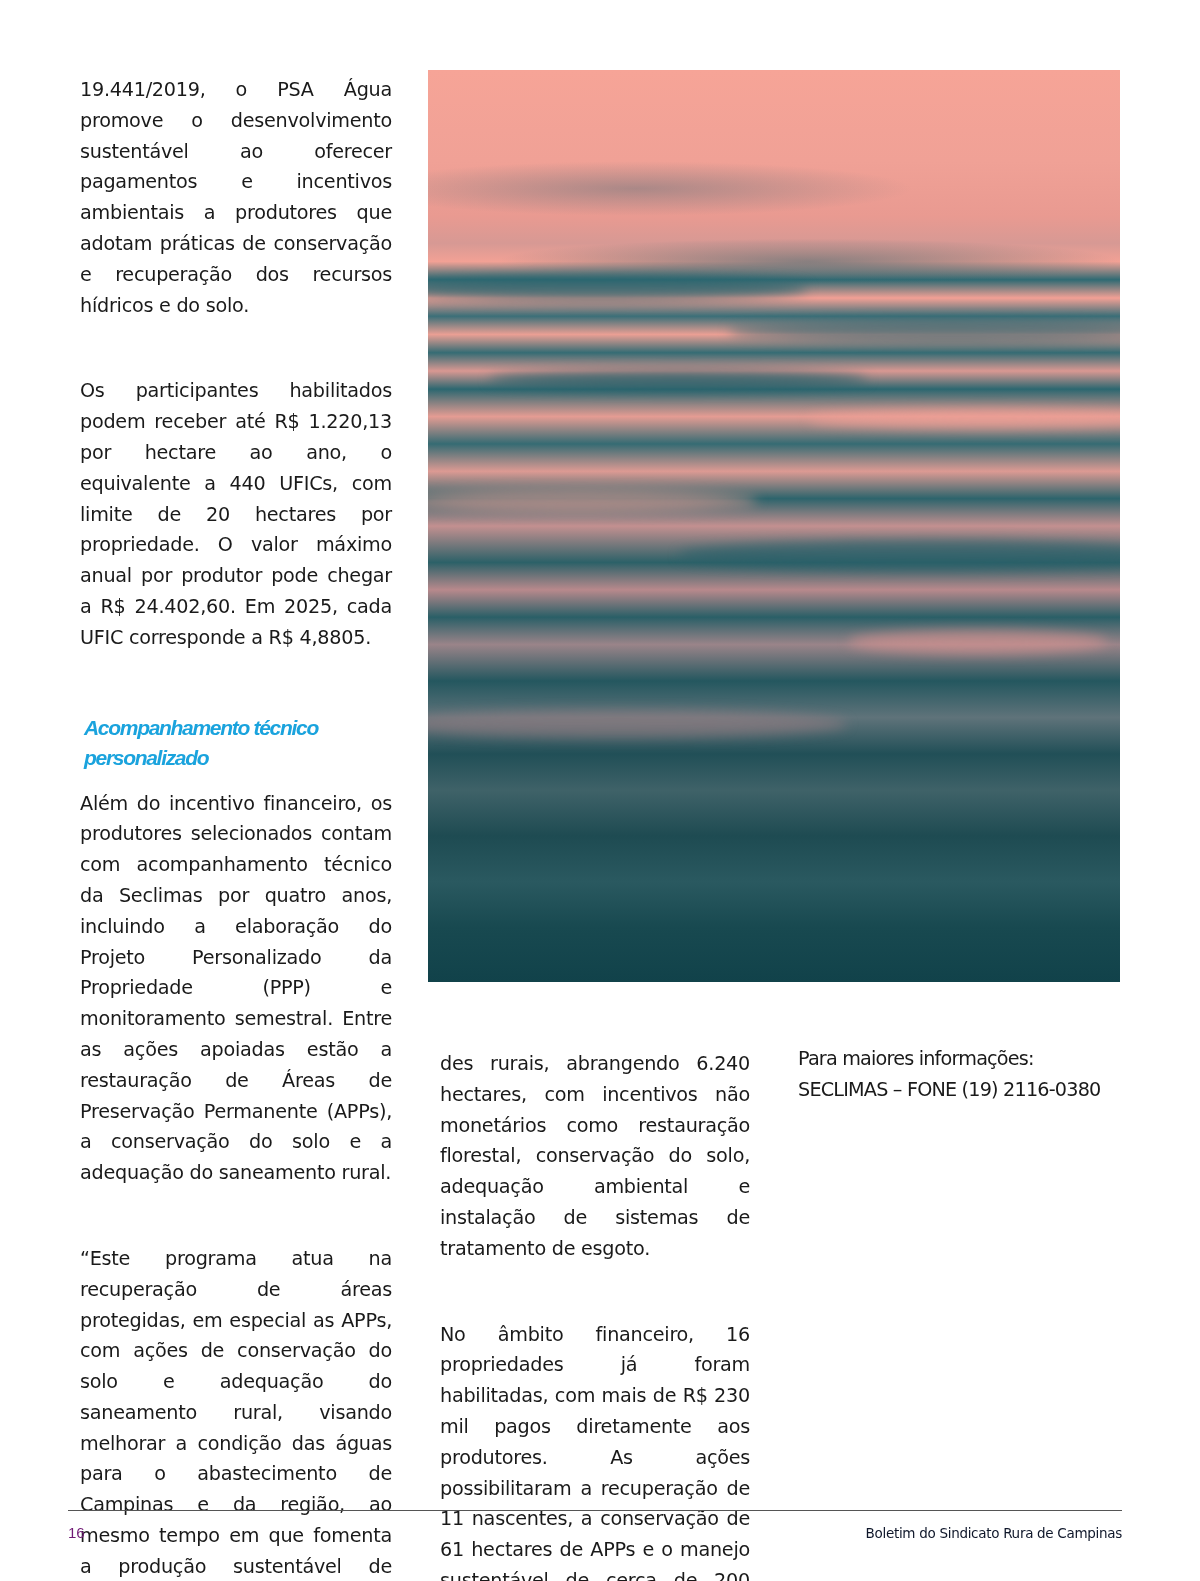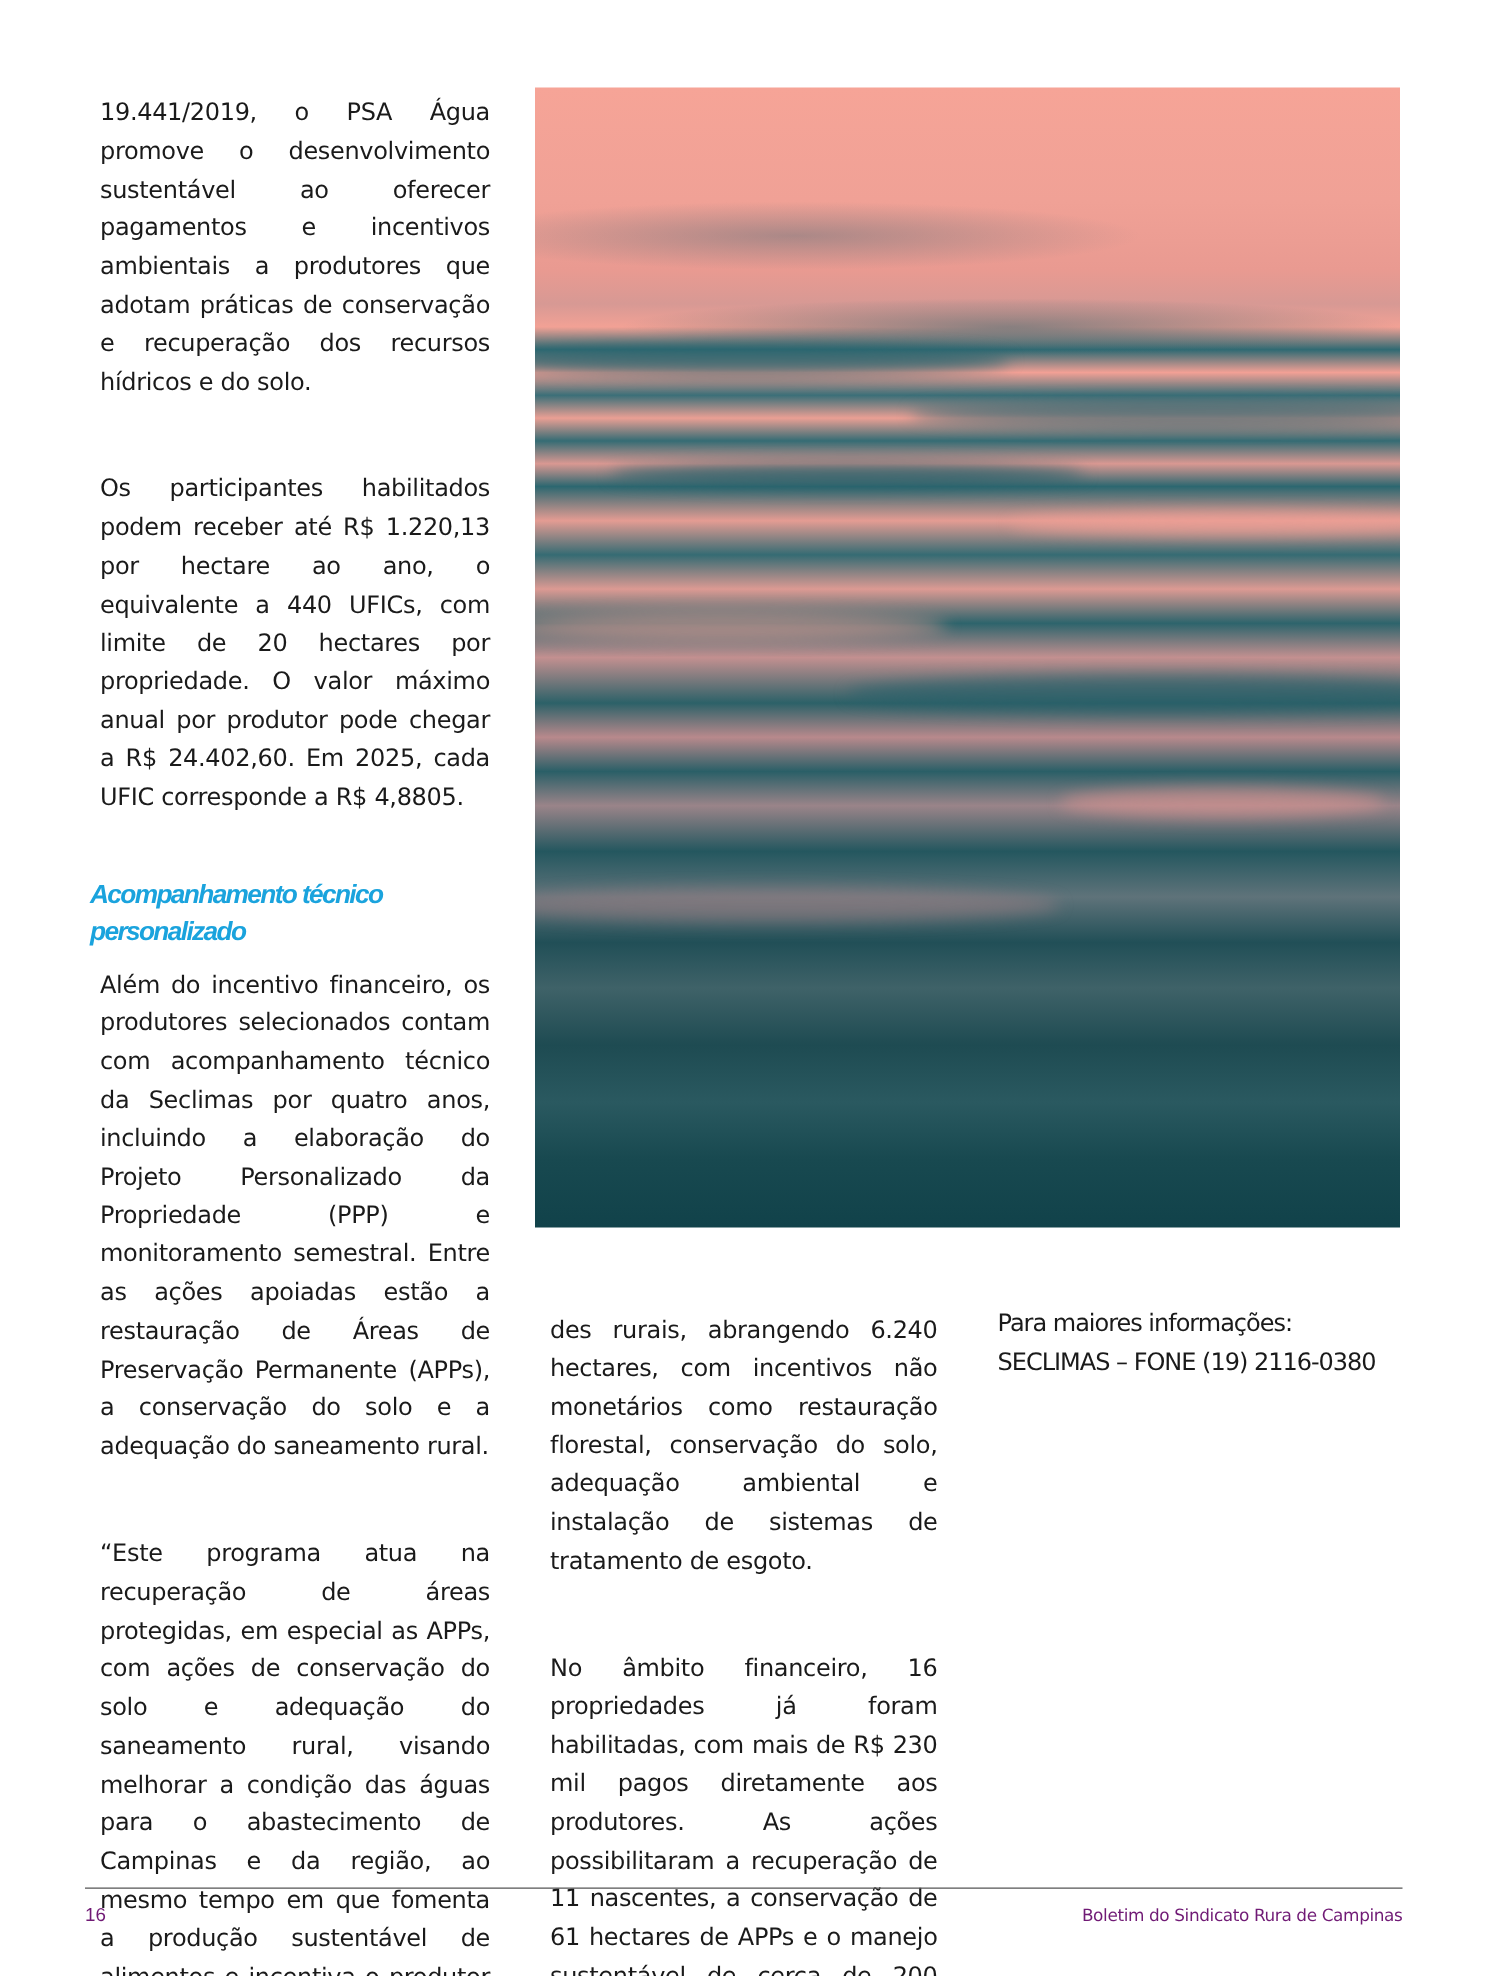--- a/index.html
+++ b/index.html
@@ -5,38 +5,38 @@
   html, body { margin: 0; padding: 0; background: #ffffff; }
   body { width: 1200px; height: 1581px; position: relative; overflow: hidden;
          font-family: "DejaVu Sans", sans-serif; color: #1a1a1a; }
   .col { position: absolute; font-size: 19.2px; line-height: 30.8px; text-align: justify; letter-spacing: -0.25px; }
   .col p { margin: 12px; }
   .col .gap { height: 31px; }
   #col1 { left: 68px; top: 63px; width: 336px; }
   #col2 { left: 428px; top: 1037px; width: 334px; }
   #col3 { left: 786px; top: 1001px; width: 334px; }
   .subhead { font-family: "Liberation Sans", sans-serif; font-style: italic; font-weight: bold;
-             color: #1aa3dd; font-size: 21px; letter-spacing: -1.3px; line-height: 30px; margin: 4px; text-align: left; }
+             color: #1aa3dd; font-size: 21px; letter-spacing: -1.3px; line-height: 30px; margin: 16px; text-align: left; }
   .ital { letter-spacing: -0.8px; text-align: left; }
   #photo { position: absolute; left: 428px; top: 70px; width: 692px; height: 912px; overflow: hidden;
     background:
       radial-gradient(ellipse 40% 3% at 30% 13%, rgba(90,110,120,0.45), transparent),
       radial-gradient(ellipse 45% 2.5% at 55% 21%, rgba(50,100,110,0.55), transparent),
       linear-gradient(180deg,
         #f6a497 0%, #f0a196 10%, #e99a91 16%, #d79994 19%, #f2a195 21%,
         #2f6a73 23%, #f2a095 25%, #3b6f78 27%, #ea9f94 29%, #356c74 31%,
         #d99892 33%, #2c6770 35%, #e49c93 38%, #356b73 41%, #dc9a93 44%,
         #2d646c 47%, #c39090 50%, #2c6168 54%, #b8898c 57%, #2a5f67 60%,
         #9a8489 63%, #24575f 67%, #5f737a 71%, #214f57 75%, #3f6268 79%,
         #1e4b52 84%, #2a5960 89%, #184950 94%, #11424a 100%);
   }
   #photo .band { position: absolute; border-radius: 50%; filter: blur(6px); }
   #footer-rule { position: absolute; left: 68px; top: 1510px; width: 1054px; height: 0; border-top: 1.5px solid #555; }
   #page-number { position: absolute; left: 68px; top: 1524px; font-family: Liberation Sans, sans-serif; font-size: 15px; color: #701a75; }
-  #footer-title { position: absolute; right: 78px; top: 1525px; font-family: "DejaVu Sans", sans-serif; font-size: 13.5px; color: #701a75; letter-spacing: -0.3px; }
+  #footer-title { position: absolute; right: 78px; top: 1525px; font-family: "DejaVu Sans", sans-serif; font-size: 13.5px; color: #0f172a; letter-spacing: -0.3px; }
 </style>
 </head>
 <body>
 
 <div id="col1" class="col">
   <p>19.441/2019, o PSA Água promove o desenvolvimento sustentável ao oferecer pagamentos e incentivos ambientais a produtores que adotam práticas de conservação e recuperação dos recursos hídricos e do solo.</p>
   <div class="gap"></div>
   <p>Os participantes habilitados podem receber até R$ 1.220,13 por hectare ao ano, o equivalente a 440 UFICs, com limite de 20 hectares por propriedade. O valor máximo anual por produtor pode chegar a R$ 24.402,60. Em 2025, cada UFIC corresponde a R$ 4,8805.</p>
   <div class="gap"></div>
   <h3 class="subhead" style="color: rgb(26, 163, 221);">Acompanhamento técnico personalizado</h3>

